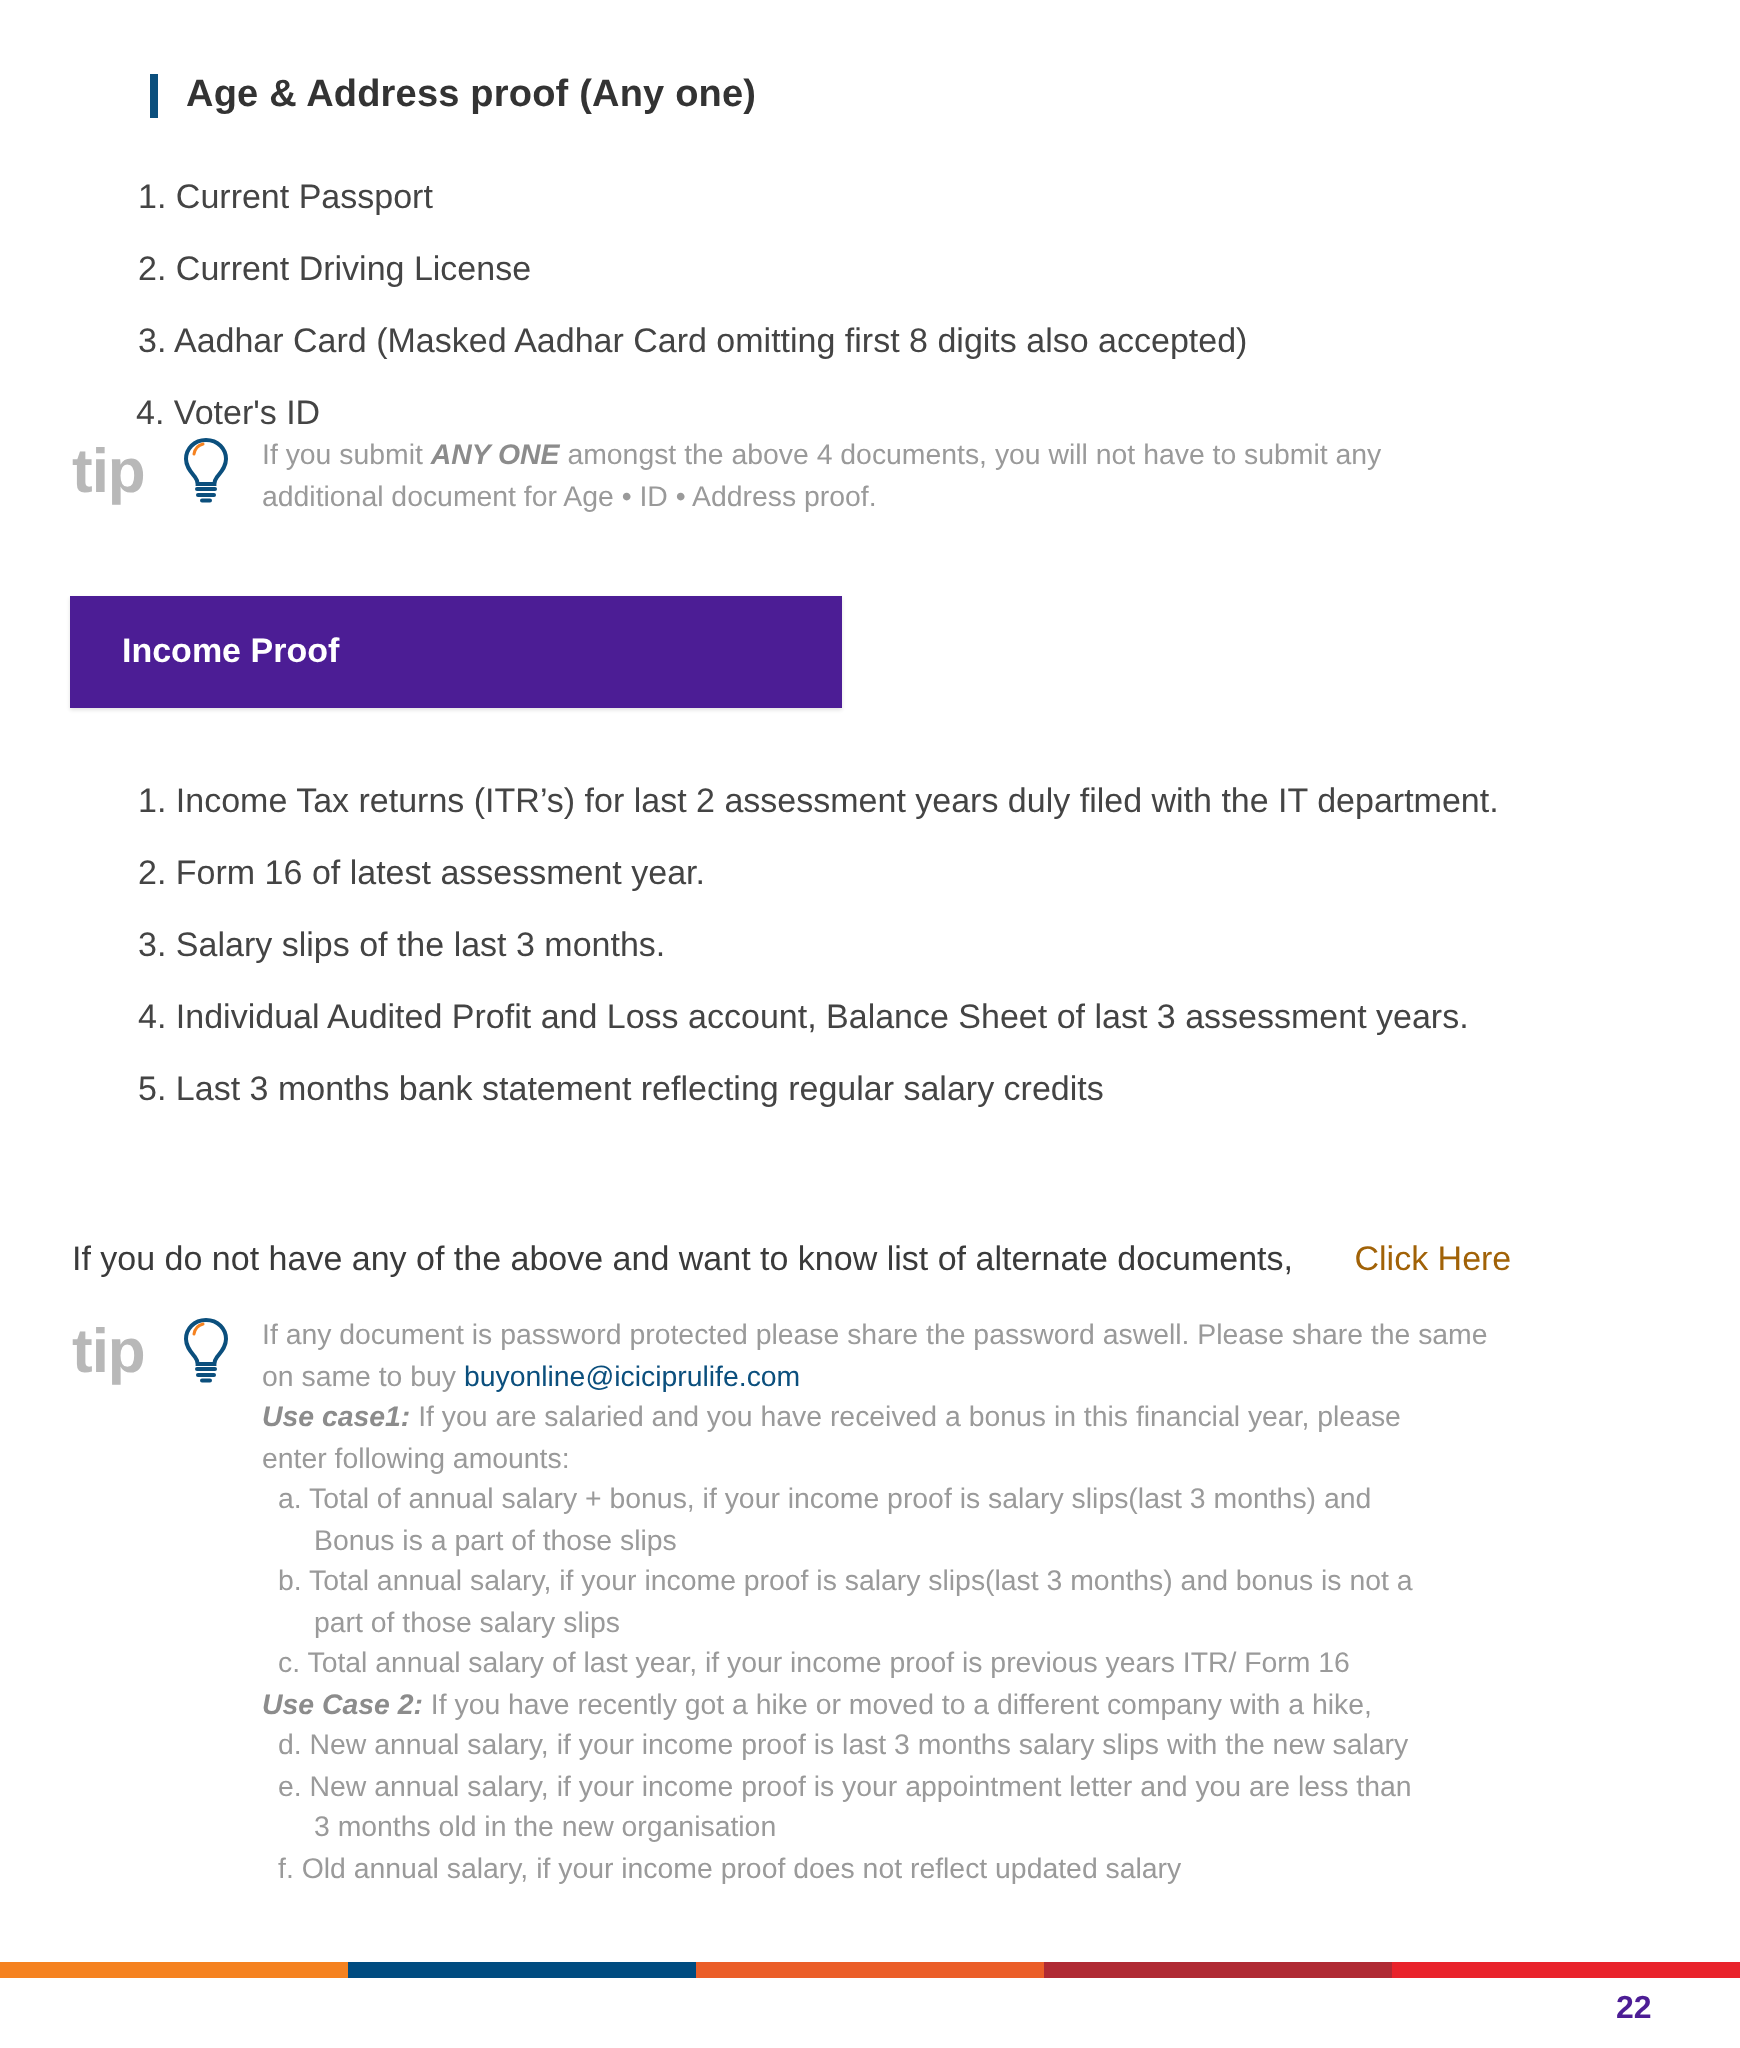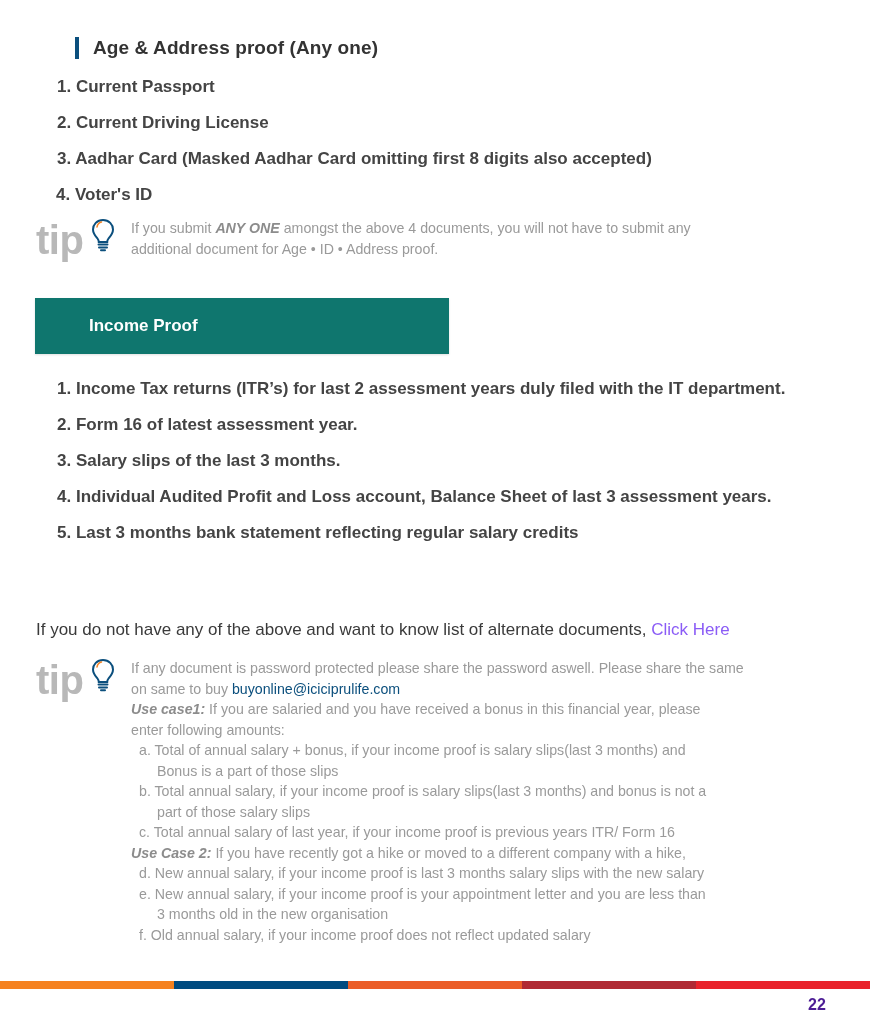--- a/index.html
+++ b/index.html
@@ -7,45 +7,44 @@
       width: 870px; height: 1024px; background: #ffffff; position: relative; overflow: hidden;
       font-family: "Liberation Sans", sans-serif; color: #3a3a3a;
     }
     .abs { position: absolute; }
     .section-title {
       left: 36px; top: 35px; height: 26px; display: flex; align-items: center; padding-left: 39px;
     }
     .section-title .bar { width: 4px; height: 22px; background: #0b4f7d; margin-right: 14px; }
     .section-title .text { font-size: 19px; font-weight: bold; color: #333333; letter-spacing: 0.1px; }
 
-    .list { left: 53px; margin: 4px; padding: 0; list-style: none; font-weight: bold; }
+    .list { left: 53px; margin: 16px; padding: 0; list-style: none; }
     .list li { font-size: 17px; color: #444444; height: 36px; line-height: 24px; white-space: nowrap; }
     .list li .num { display: inline-block; }
 
     .tip-block { left: 36px; }
-    .tip-word { font-size: 40px; font-weight: bold; color: #b8b8b8; position: absolute; left: 0; top: 0; letter-spacing: -0.5px; }
+    .tip-word { font-size: 31px; font-weight: bold; color: #b8b8b8; position: absolute; left: 0; top: 0; letter-spacing: -0.5px; }
     .bulb { position: absolute; left: 55px; top: 0; width: 24px; height: 34px; }
     .tip-text {
       position: absolute; left: 95px; top: 0; font-size: 14.2px; line-height: 20.5px; color: #9a9a9a; white-space: nowrap;
     }
     .tip-text em { font-weight: bold; font-style: italic; color: #8c8c8c; }
     .tip-text .email { color: #0b4f7d; }
     .sub-item { padding-left: 8px; }
     .sub-cont { padding-left: 26px; }
 
     .orange-header {
-      left: 35px; top: 298px; width: 386px; height: 56px; background: #0f766e;
+      left: 35px; top: 298px; width: 386px; height: 56px; background: #4c1d95;
       display: flex; align-items: center;
       box-shadow: 0 1px 2px rgba(0,0,0,0.12);
-      padding-left: 28px;
     }
     .orange-header .text { color: #ffffff; font-weight: bold; font-size: 17px; margin-left: 26px; }
 
     .alt-docs { left: 36px; top: 620px; font-size: 17px; color: #3a3a3a; white-space: nowrap; }
-    .alt-docs .link { color: #8b5cf6; cursor: pointer; }
+    .alt-docs .link { color: #a16207; cursor: pointer; margin-left: 26px; }
 
     .footer-bar { left: 0; top: 981px; width: 870px; height: 8px; display: flex; }
     .footer-bar span { flex: 1; height: 100%; }
     .page-number { left: 808px; top: 996px; font-size: 16px; font-weight: bold; color: #4c1d95; }
   </style>
 </head>
 <body>
 
 <div class="abs section-title">
   <span class="bar"></span>

